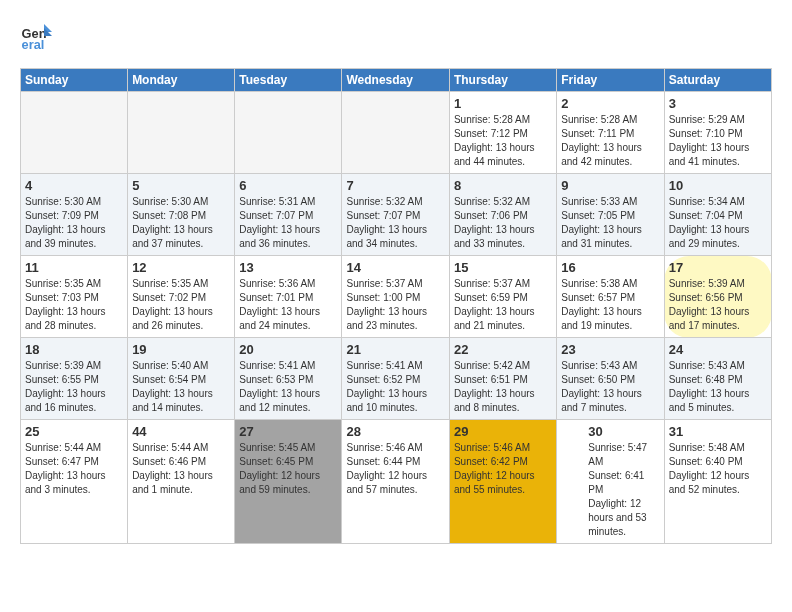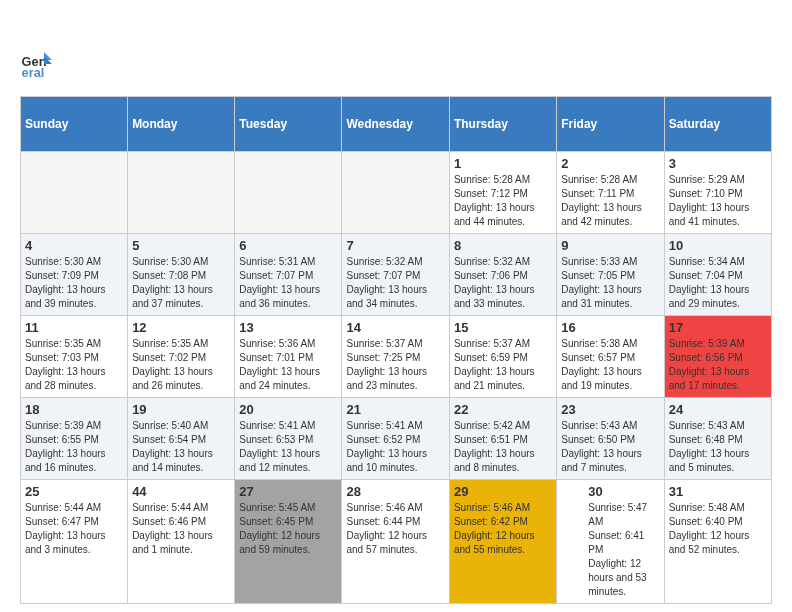--- a/index.html
+++ b/index.html
@@ -11,21 +11,20 @@
       padding: 20px;
     }
     .header {
       display: flex;
       justify-content: space-between;
       align-items: flex-start;
       margin-bottom: 16px;
     }
     .logo {
       display: flex;
-      margin-top: 28px;
     }
     .logo-icon {
       width: 32px;
       height: 32px;
       margin-right: 4px;
     }
     .title-block {
       text-align: right;
     }
     .month-title {
@@ -39,21 +38,21 @@
     }
     .calendar {
       width: 100%;
       border-collapse: collapse;
     }
     .calendar th {
       background-color: #3a7abf;
       color: #fff;
       font-size: 12px;
       font-weight: bold;
-      padding: 20px 4px;
+      padding: 4px 4px;
       text-align: left;
       border: 1px solid #ccc;
     }
     .calendar td {
       border: 1px solid #ccc;
       vertical-align: top;
       padding: 4px;
       font-size: 10px;
       color: #333;
       width: 108px;
@@ -172,31 +171,31 @@
         <td style="background: rgb(255, 255, 255);">
           <span class="day-number">12</span>
           <div class="day-info"><span>Sunrise: 5:35 AM</span><br><span>Sunset: 7:02 PM</span><br><span>Daylight: 13 hours and 26 minutes.</span></div>
         </td>
         <td style="background: rgb(255, 255, 255);">
           <span class="day-number">13</span>
           <div class="day-info"><span>Sunrise: 5:36 AM</span><br><span>Sunset: 7:01 PM</span><br><span>Daylight: 13 hours and 24 minutes.</span></div>
         </td>
         <td style="background: rgb(255, 255, 255);">
           <span class="day-number">14</span>
-          <div class="day-info"><span>Sunrise: 5:37 AM</span><br><span>Sunset: 7:25 PM</span><br><span>Daylight: 13 hours and 23 minutes.</span></div>
+          <div class="day-info"><span>Sunrise: 5:37 AM</span><br><span>Sunset: 1:00 PM</span><br><span>Daylight: 13 hours and 23 minutes.</span></div>
         </td>
         <td style="background: rgb(255, 255, 255);">
           <span class="day-number">15</span>
           <div class="day-info"><span>Sunrise: 5:37 AM</span><br><span>Sunset: 6:59 PM</span><br><span>Daylight: 13 hours and 21 minutes.</span></div>
         </td>
         <td style="background: rgb(255, 255, 255);">
           <span class="day-number">16</span>
           <div class="day-info"><span>Sunrise: 5:38 AM</span><br><span>Sunset: 6:57 PM</span><br><span>Daylight: 13 hours and 19 minutes.</span></div>
         </td>
-        <td style="background: #ef4444;">
+        <td style="background: #fef9c3; border-radius: 25px;">
           <span class="day-number">17</span>
           <div class="day-info"><span>Sunrise: 5:39 AM</span><br><span>Sunset: 6:56 PM</span><br><span>Daylight: 13 hours and 17 minutes.</span></div>
         </td>
       </tr>
       <tr>
         <td style="background: rgb(240, 244, 248);">
           <span class="day-number">18</span>
           <div class="day-info"><span>Sunrise: 5:39 AM</span><br><span>Sunset: 6:55 PM</span><br><span>Daylight: 13 hours and 16 minutes.</span></div>
         </td>
         <td style="background: rgb(240, 244, 248);">

